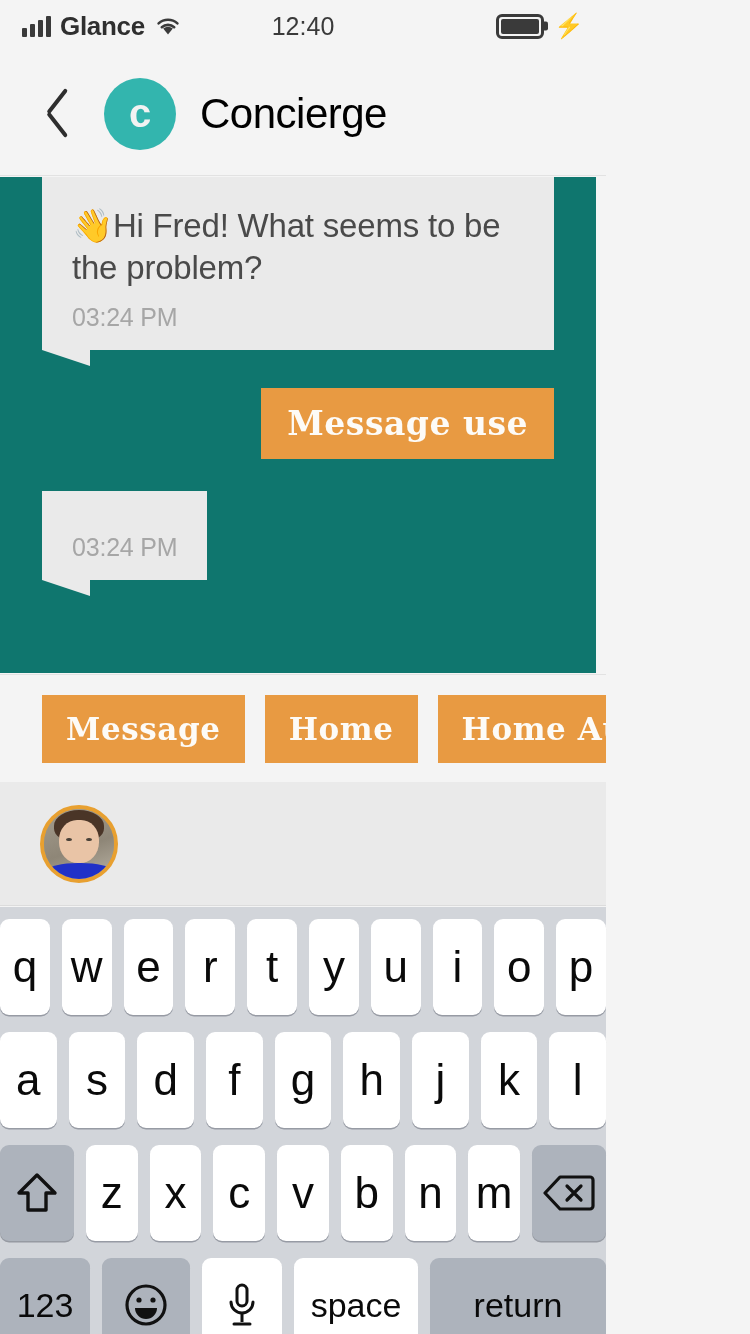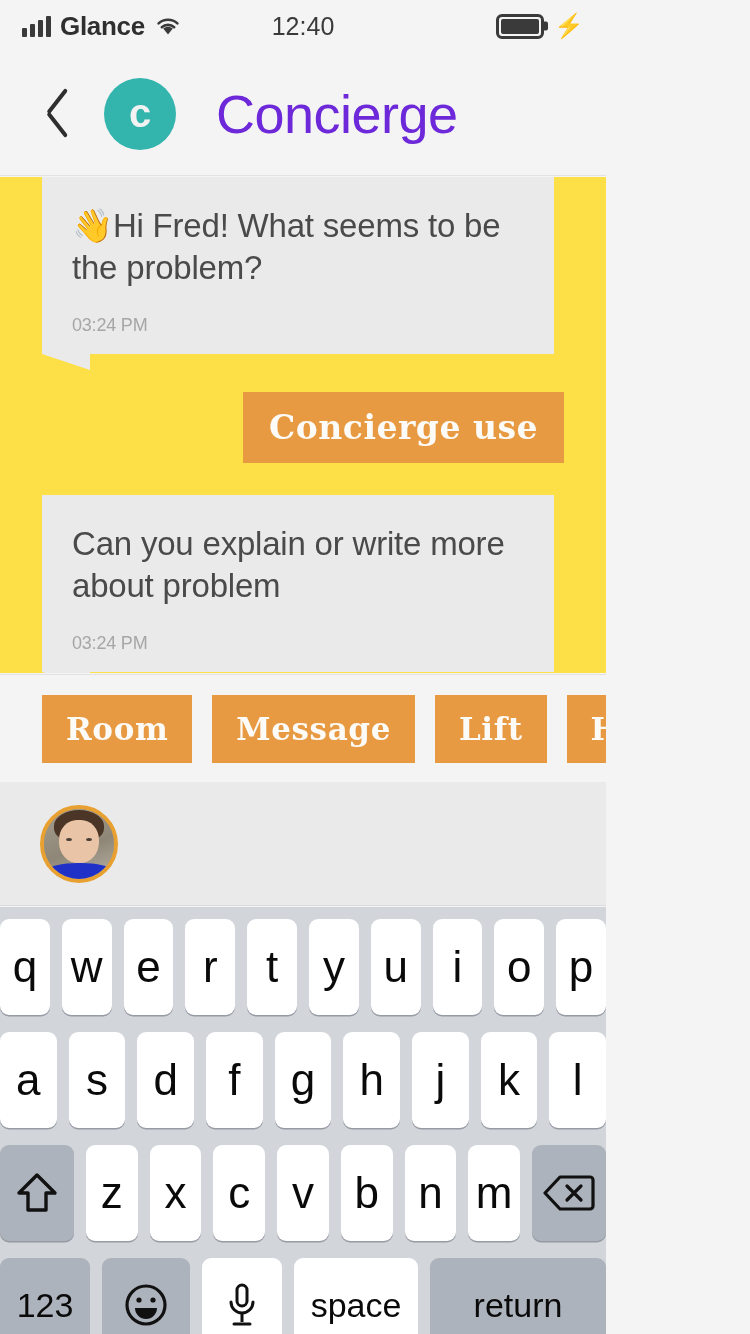--- a/index.html
+++ b/index.html
@@ -54,41 +54,41 @@
     background:#2e2e2e; border-radius:2px;
   }
   .back-chev::before { top:26px; transform:rotate(-52deg); transform-origin:left center; }
   .back-chev::after  { top:26px; transform:rotate(52deg);  transform-origin:left center; }
   .hdr-avatar {
     width:72px; height:72px; border-radius:50%; background:#33b5ae;
     display:flex; align-items:center; justify-content:center;
     color:#f2f2f2; font-size:40px; font-weight:bold; flex:none; margin-left:22px;
   }
   .hdr-title {
-    margin-left:40px; font-size:54px; color:#6d28d9; letter-spacing:-0.5px;
+    margin-left:24px; font-size:42px; color:#000000; letter-spacing:-0.5px;
   }
 
   
   .chat {
-    position:absolute; top:177px; left:0; right:0; height:496px;
-    background:#fde047; overflow:hidden; padding-top:0;
+    position:absolute; top:177px; left:0; right:10px; height:496px;
+    background:#0f766e; overflow:hidden; padding-top:0;
   }
   .msg-row { display:flex; padding:0 42px; }
   .msg-row.left { justify-content:flex-start; }
   .msg-row.right { justify-content:flex-end; }
 
   .bubble-in {
     position:relative; background:#eaeaea; max-width:512px;
     padding:28px 30px 18px 30px;
   }
   .bubble-in .txt {
     font-size:33px; line-height:1.27; color:#4a4a4a; letter-spacing:-0.2px;
   }
   .bubble-in .time {
-    margin-top:26px; font-size:18px; color:#a6a6a6; letter-spacing:-0.2px;
+    margin-top:14px; font-size:25px; color:#a6a6a6; letter-spacing:-0.2px;
   }
   .bubble-in::after {
     content:""; position:absolute; left:0; bottom:-16px;
     border-style:solid; border-width:16px 0 0 48px;
     border-color:#eaeaea transparent transparent transparent;
   }
   .bubble-out {
     background:#e89a42; color:#fdfbf7;
     padding:16px 26px; font-size:33px; font-weight:bold;
     font-family:"DejaVu Serif", serif; letter-spacing:0.5px;
@@ -223,37 +223,35 @@
   <div class="chat">
 
     <div class="msg-row left msg-1">
       <div class="bubble-in">
         <div class="txt">👋Hi Fred! What seems to be the problem?</div>
         <div class="time">03:24 PM</div>
       </div>
     </div>
 
     <div class="msg-row right msg-2">
-      <div class="bubble-out">Concierge use</div>
+      <div class="bubble-out">Message use</div>
     </div>
 
     <div class="msg-row left msg-3">
       <div class="bubble-in">
-        <div class="txt">Can you explain or write more about problem</div>
         <div class="time">03:24 PM</div>
       </div>
     </div>
 
   </div>
 
   <div class="chips-wrap">
     <div class="chips">
-      <div class="chip">Room</div>
       <div class="chip">Message</div>
-      <div class="chip">Lift</div>
+      <div class="chip">Home</div>
       <div class="chip">Home Automation</div>
     </div>
   </div>
 
   <div class="inputbar">
     <div class="me-avatar">
       <div class="face">
         <div class="bg"></div>
         <div class="hair"></div>
         <div class="skin"></div>

